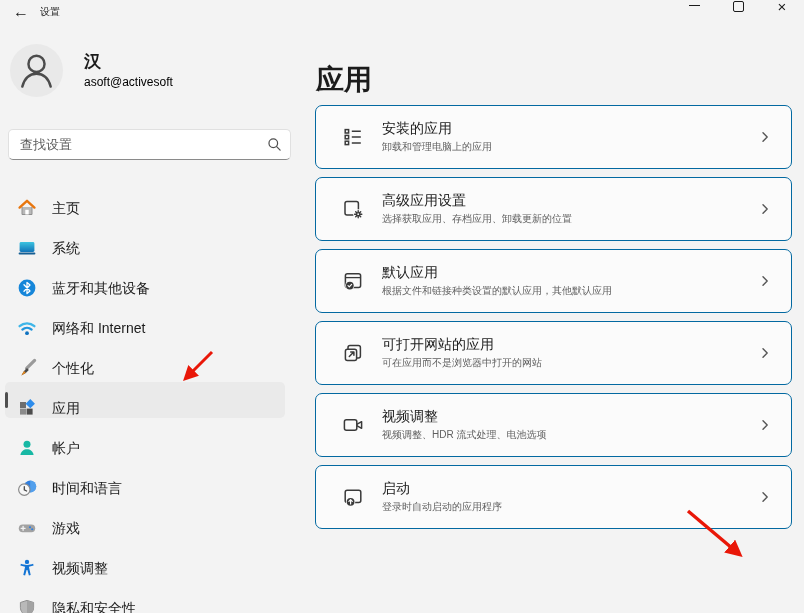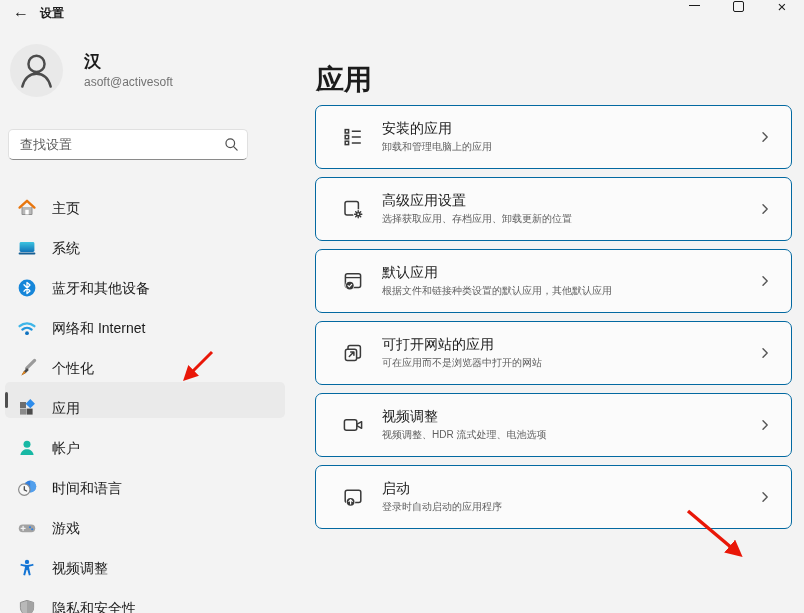--- a/index.html
+++ b/index.html
@@ -9,37 +9,37 @@
     font-family:"Liberation Sans","DejaVu Sans",sans-serif;
     color:#1b1b1b;
   }
   
   .titlebar{position:absolute;left:0;top:0;right:0;height:30px;}
   .back-button{
     position:absolute;left:8px;top:1px;width:26px;height:22px;
     display:flex;align-items:center;justify-content:center;
     font-size:16px;color:#1b1b1b;cursor:pointer;
   }
-  .window-title{position:absolute;left:40px;top:5px;font-size:12px;font-weight:bold;}
+  .window-title{position:absolute;left:40px;top:5px;font-size:10px;}
   .win-controls{position:absolute;right:0;top:-8px;display:flex;}
   .wc{width:44px;height:22px;display:flex;align-items:center;justify-content:center;color:#1b1b1b;}
   .wc-min{display:block;width:11px;height:0;border-top:1.4px solid #1b1b1b;margin-top:4px;}
   .wc-max{display:block;width:9px;height:9px;border:1.3px solid #1b1b1b;border-radius:2px;margin-top:6px;}
   .wc-close{font-size:15px;line-height:1;margin-top:7px;}
   
   .profile{position:absolute;left:10px;top:44px;display:flex;align-items:center;}
   .avatar{
     width:53px;height:53px;border-radius:50%;background:#e9e9e9;
     display:flex;align-items:center;justify-content:center;flex:0 0 auto;
   }
   .profile-text{margin-left:21px;}
   .profile-name{font-size:17px;font-weight:bold;line-height:20px;}
-  .profile-email{font-size:12px;color:#737373;margin-top:3px;}
-  
-  .search-wrap{position:absolute;left:8px;top:129px;width:240px;height:31px;}
+  .profile-email{font-size:12px;color:#000000;margin-top:3px;}
+  
+  .search-wrap{position:absolute;left:8px;top:129px;width:283px;height:31px;}
   .search-input{
     width:100%;height:100%;box-sizing:border-box;
     border:1px solid #e0e0e0;border-bottom:1px solid #8a8a8a;border-radius:5px;
     background:#ffffff;padding:0 30px 0 11px;font-size:13px;
     font-family:"Liberation Sans","DejaVu Sans",sans-serif;outline:none;color:#1b1b1b;
   }
   .search-input::placeholder{color:#5c5c5c;opacity:1;}
   .search-icon{position:absolute;right:9px;top:8px;width:15px;height:15px;}
   
   .sidebar-nav{position:absolute;left:5px;top:182px;width:280px;}

